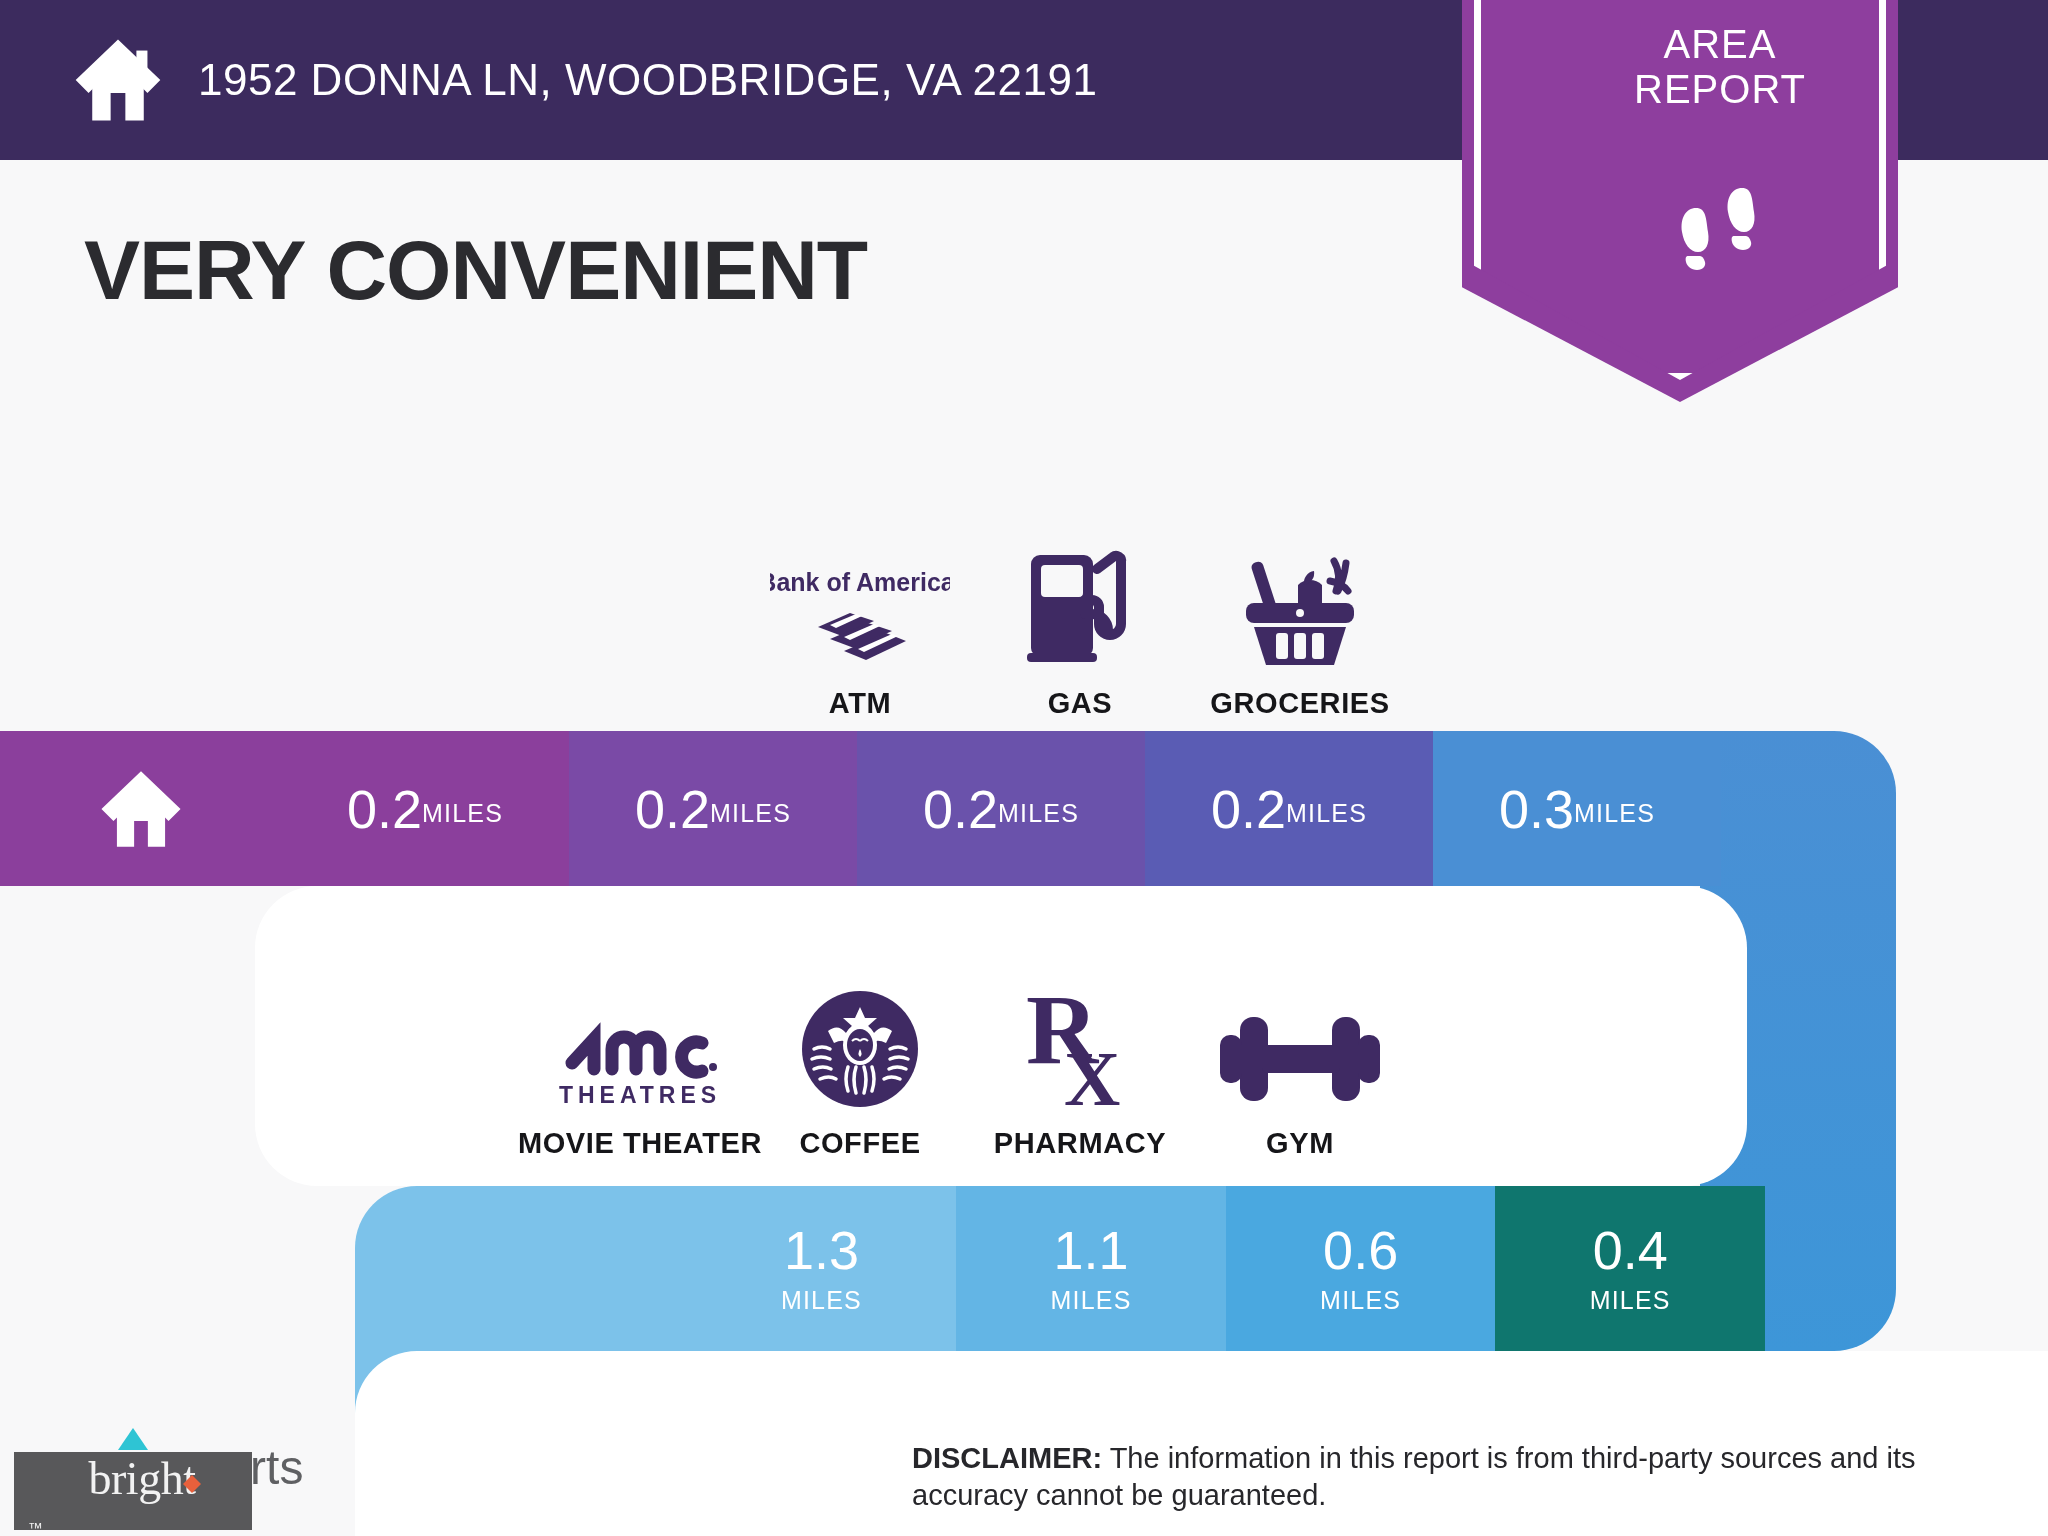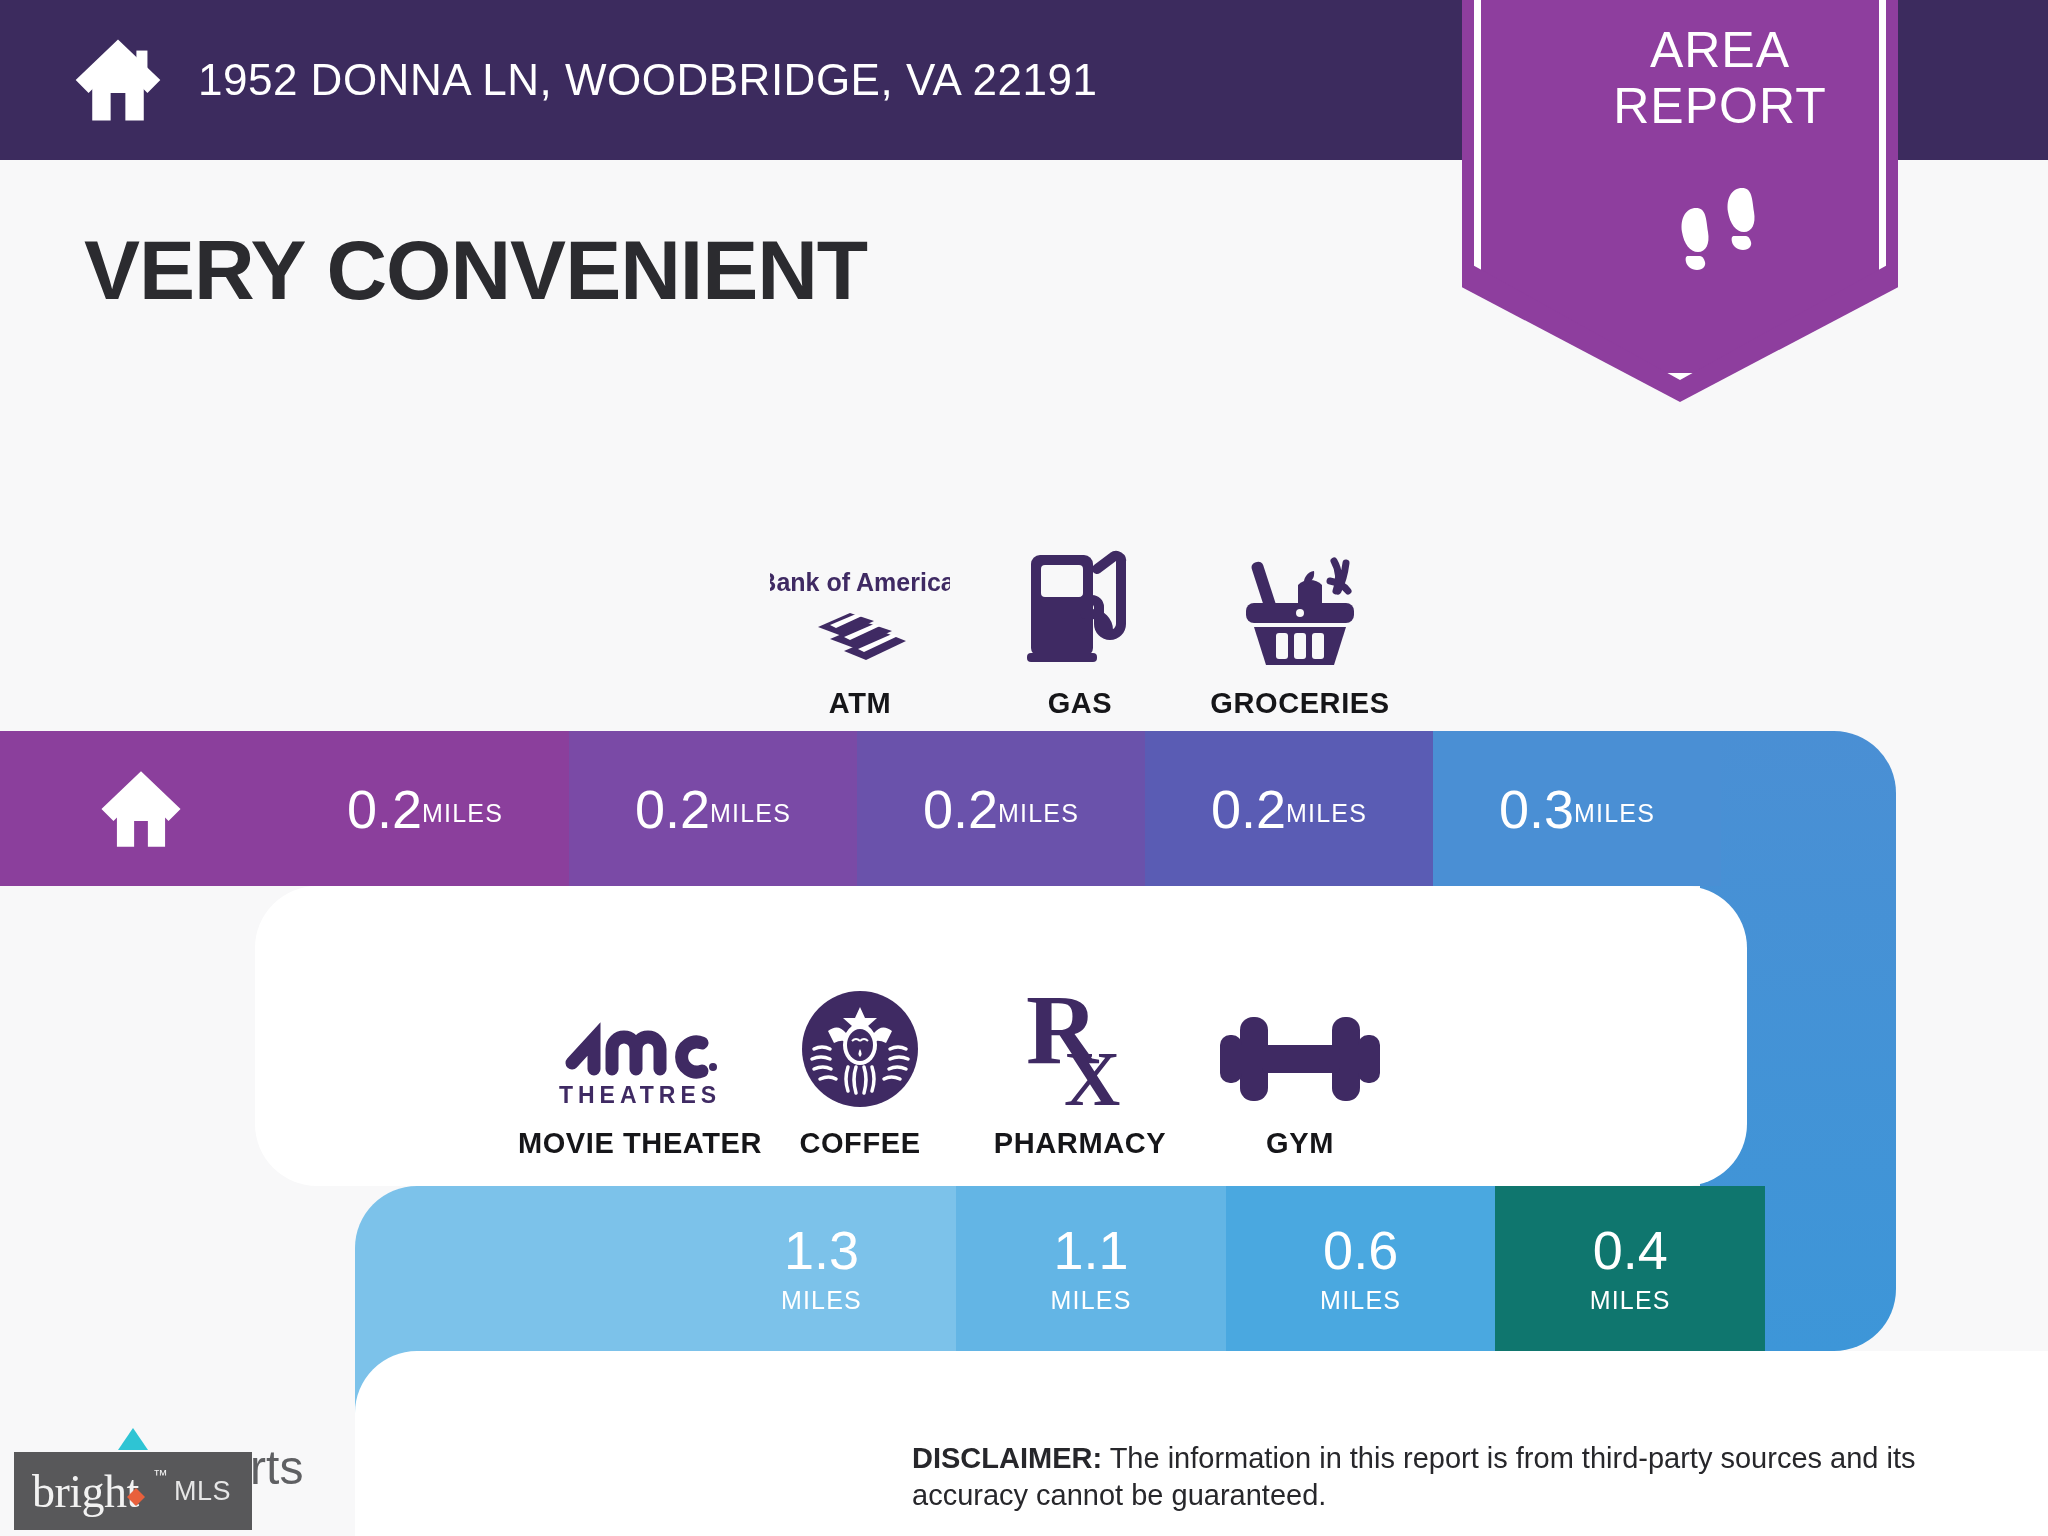--- a/index.html
+++ b/index.html
@@ -36,21 +36,21 @@
     position: absolute; left: 12px; top: -20px;
     width: 412px; height: 408px;
     background: #8e3e9e;
     clip-path: polygon(0 0, 100% 0, 100% 72%, 50% 100%, 0 72%);
     border: 7px solid #ffffff;
     border-top: 0;
   }
   .badge-text {
     position: absolute; left: 1462px; top: 22px; width: 516px;
     text-align: center; color: #ffffff; z-index: 6;
-    font-size: 50px; font-weight: normal; line-height: 1.12;
+    font-size: 40px; font-weight: normal; line-height: 1.12;
     letter-spacing: 1px;
   }
   .badge-feet { position: absolute; left: 1662px; top: 178px; z-index: 6; }
 
   
   .headline {
     position: absolute; left: 84px; top: 222px;
     font-size: 84px; font-weight: bold; color: #2b2b2f;
     letter-spacing: -1px; white-space: nowrap;
   }
@@ -131,21 +131,21 @@
   }
 
   
   .reports-word {
     position: absolute; left: 170px; top: 1440px;
     font-size: 48px; color: #5f6063; z-index: 4;
   }
   .mls-logo {
     position: absolute; left: 14px; top: 1452px;
     width: 238px; height: 78px; background: #58585a; z-index: 6;
-    display: flex; align-items: center;
+    display: flex; align-items: center; flex-direction: column;
   }
   .mls-bright {
     color: #f2f2f2; font-size: 46px; font-family: "Liberation Serif", serif;
     margin-left: 18px; letter-spacing: -0.5px; position: relative;
   }
   .mls-diamond {
     position: absolute; right: -6px; top: 14px;
     width: 0; height: 0; border: 9px solid transparent;
     border-bottom-color: #e8603c; 
   }

